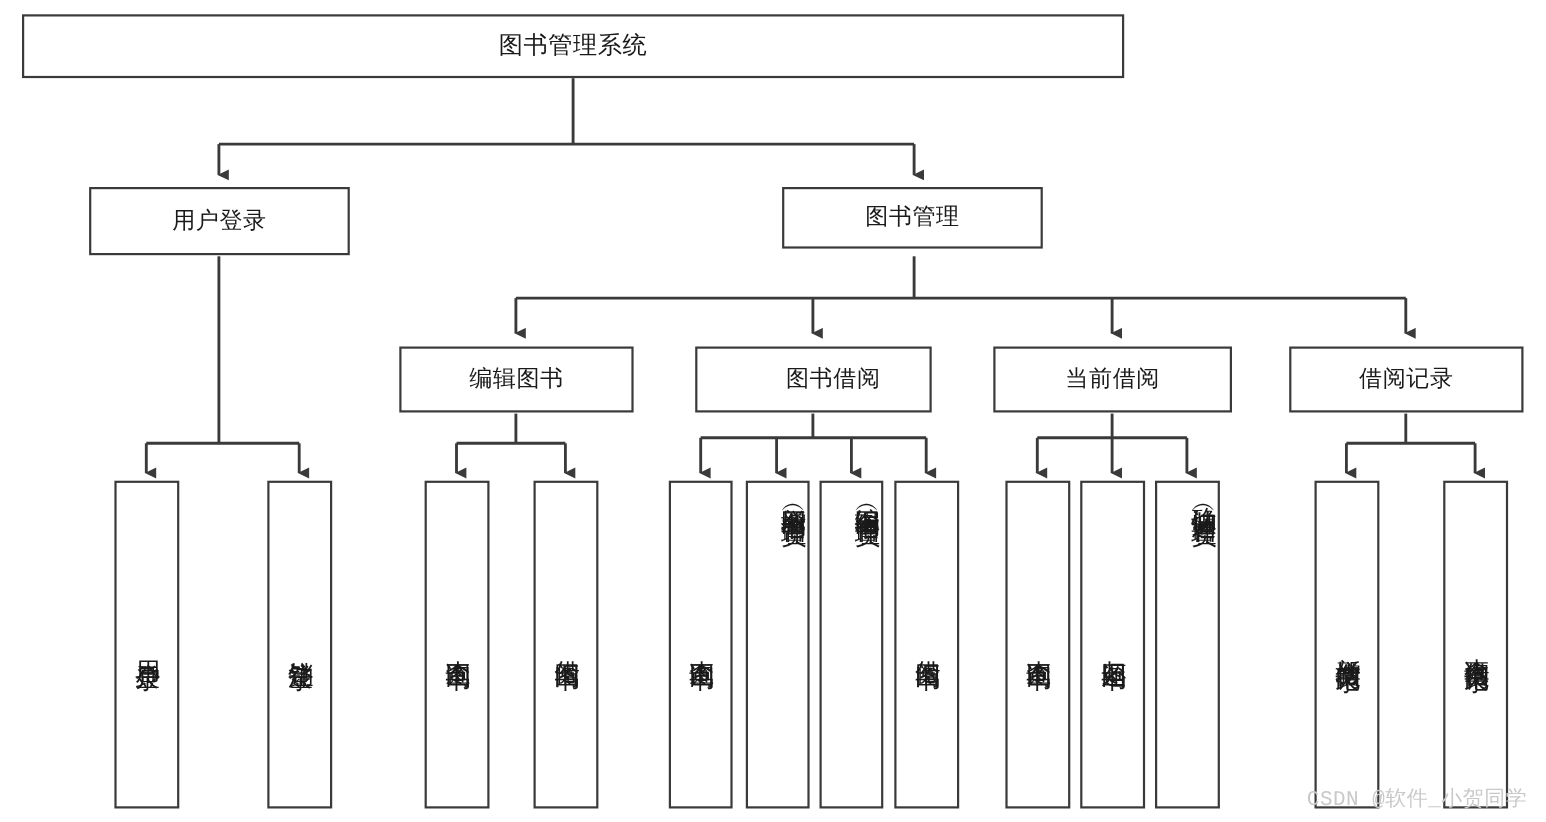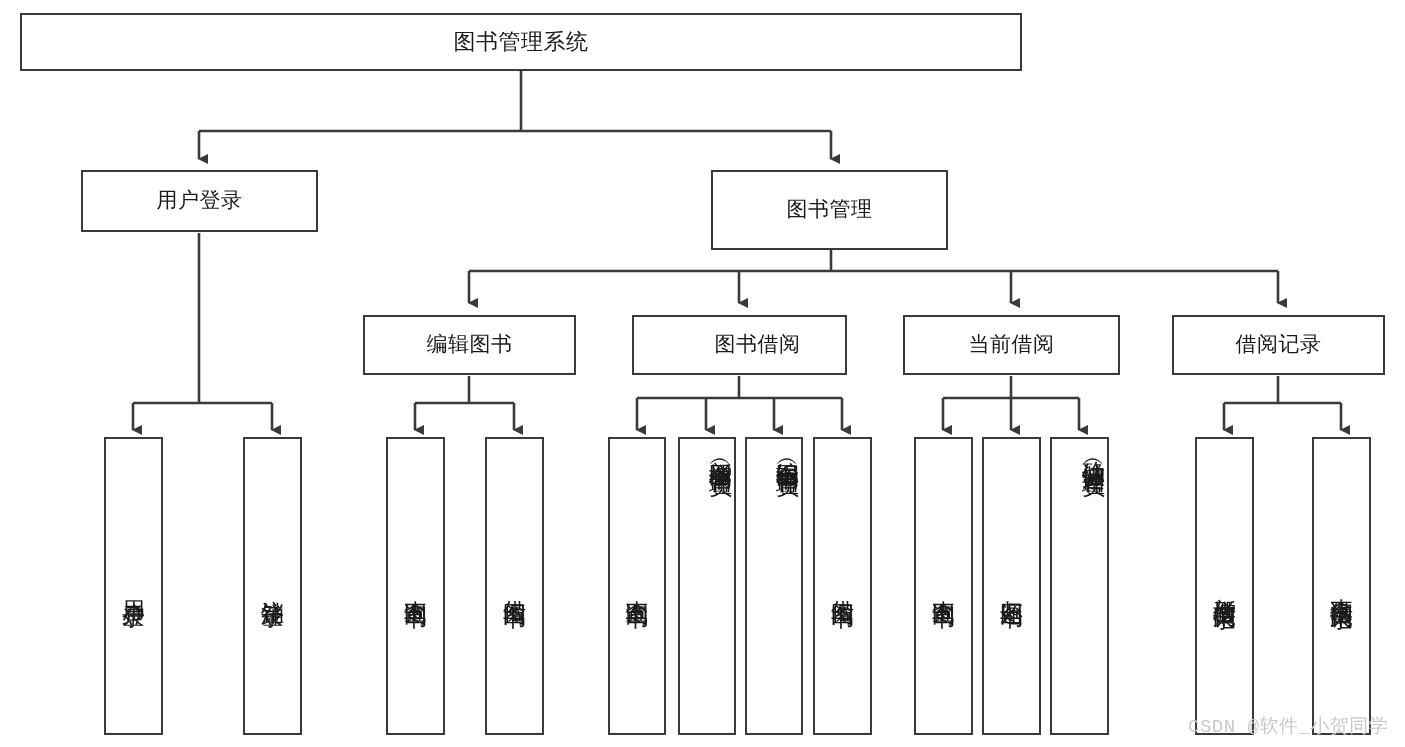--- a/index.html
+++ b/index.html
@@ -122,21 +122,21 @@
       <path d="M1278,376 L1278,403"></path>
       <path d="M1224,403 L1341,403"></path>
       <path d="M1224,403 L1224,430" marker-end="url(#ah)"></path>
       <path d="M1341,403 L1341,430" marker-end="url(#ah)"></path>
     </g>
   </svg>
 
   <div class="node h root" style="left:20px; top:13px; width:1002px; height:58px;">图书管理系统</div>
 
   <div class="node h" style="left:81px; top:170px; width:237px; height:62px;">用户登录</div>
-  <div class="node h" style="left:711px; top:170px; width:237px; height:80px;text-align:right;">图书管理</div>
+  <div class="node h" style="left:711px; top:170px; width:237px; height:56px;text-align:right;">图书管理</div>
 
   <div class="node h" style="left:363px; top:315px; width:213px; height:60px;">编辑图书</div>
   <div class="node h" style="left:632px; top:315px; width:215px; height:60px;padding-left:36px;">图书借阅</div>
   <div class="node h" style="left:1172px; top:315px; width:213px; height:60px;">借阅记录</div>
   <div class="node h" style="left:903px; top:315px; width:217px; height:60px;">当前借阅</div>
 
   <div class="node v" style="left:104px; top:437px; width:59px; height:298px;">用户登录</div>
   <div class="node v" style="left:243px; top:437px; width:59px; height:298px;">注销登录</div>
 
   <div class="node v" style="left:386px; top:437px; width:59px; height:298px;">查询图书</div>

